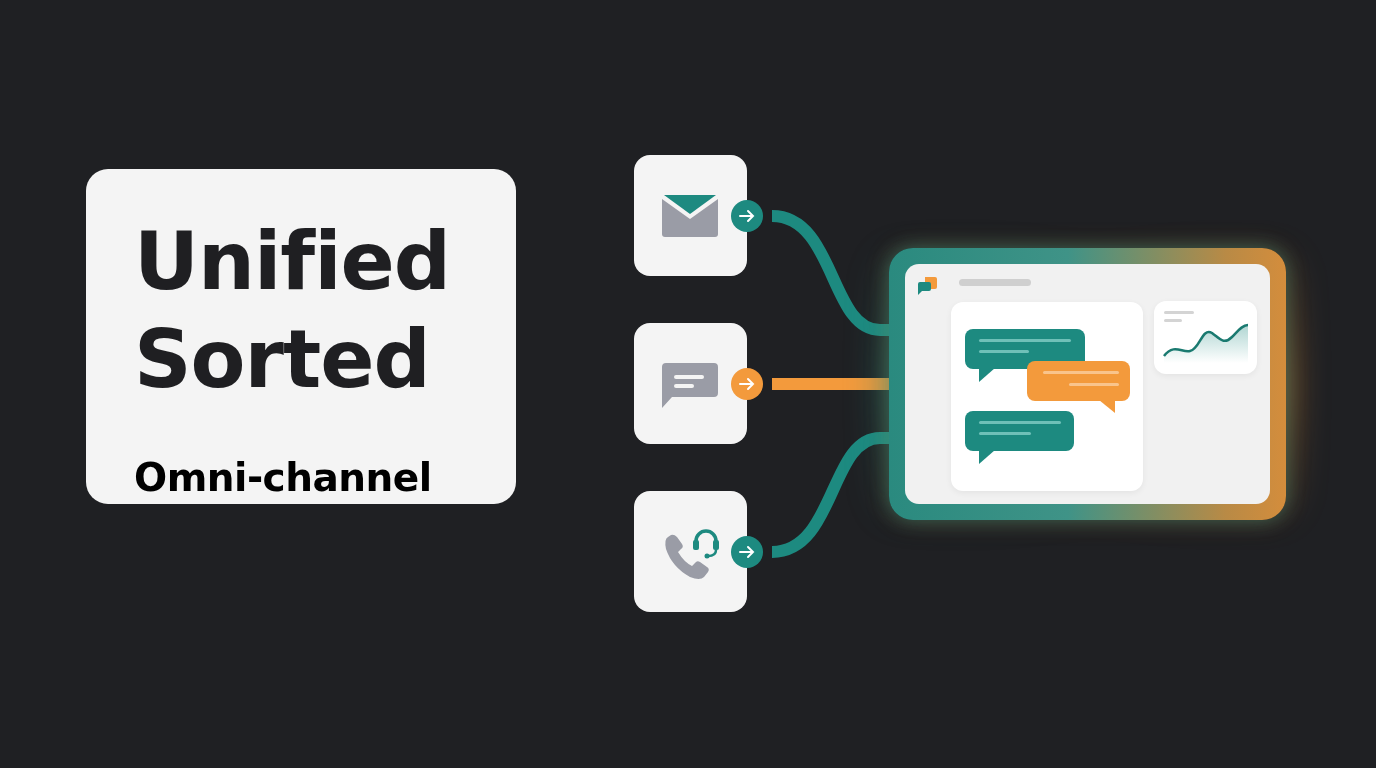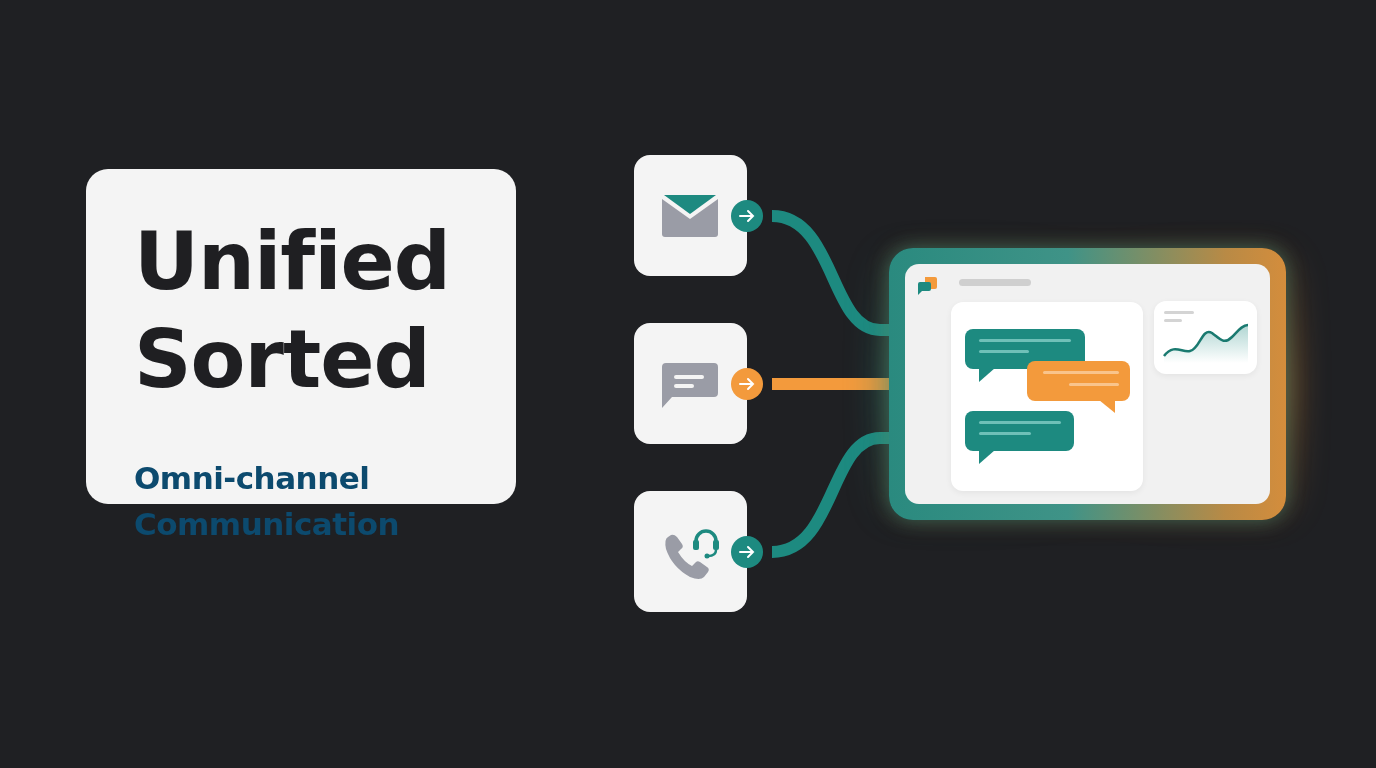--- a/index.html
+++ b/index.html
@@ -15,21 +15,21 @@
     }
     .title-main {
       position: absolute; left: 48px; top: 44px;
       font-family: "DejaVu Sans", sans-serif; font-weight: bold;
       font-size: 80px; line-height: 98px; color: #1f1f22; letter-spacing: -1px;
     }
     .title-main div { white-space: nowrap; }
     .title-sub {
       position: absolute; left: 48px; top: 286px;
       font-family: "DejaVu Sans", sans-serif; font-weight: bold;
-      font-size: 31px; line-height: 46px; color: #0c4a6e; letter-spacing: -0.5px;
+      font-size: 39px; line-height: 46px; color: #000000; letter-spacing: -0.5px;
     }
     .title-sub div { white-space: nowrap; }
 
     .channel-card {
       position: absolute; left: 634px; width: 113px; height: 121px;
       background: #f4f4f4; border-radius: 16px;
     }
     .channel-card.c1 { top: 155px; }
     .channel-card.c2 { top: 323px; }
     .channel-card.c3 { top: 491px; }
@@ -95,21 +95,20 @@
 </head>
 <body>
 
 <div class="title-card">
   <div class="title-main">
     <div>Unified</div>
     <div>Sorted</div>
   </div>
   <div class="title-sub">
     <div>Omni-channel</div>
-    <div>Communication</div>
   </div>
 </div>
 
 <svg class="connectors" width="1376" height="768">
   <path d="M772,216 C835,216 830,330 880,330 L912,330" stroke="#1d8a80" stroke-width="12" fill="none"></path>
   <polygon points="912,316 942,330 912,344" fill="#1d8a80"></polygon>
   <path d="M772,384 L912,384" stroke="#f39a3c" stroke-width="12" fill="none"></path>
   <polygon points="912,369 942,384 912,399" fill="#f39a3c"></polygon>
   <path d="M772,552 C835,552 830,438 880,438 L912,438" stroke="#1d8a80" stroke-width="12" fill="none"></path>
   <polygon points="912,424 942,438 912,452" fill="#1d8a80"></polygon>

